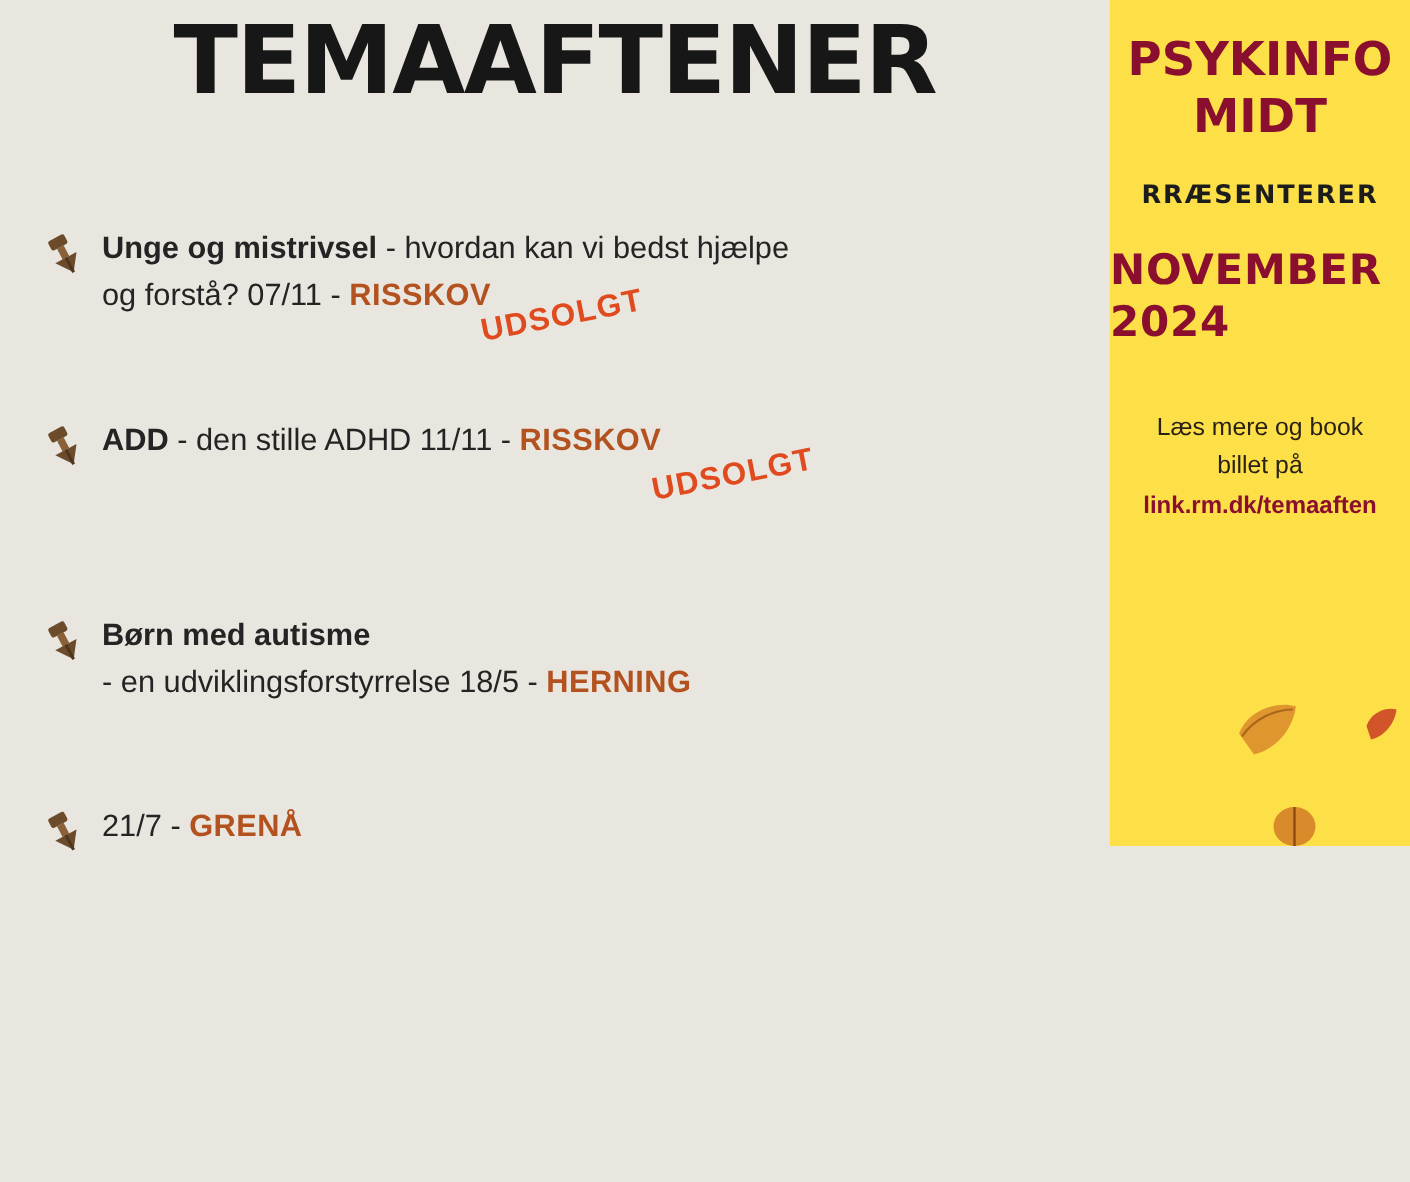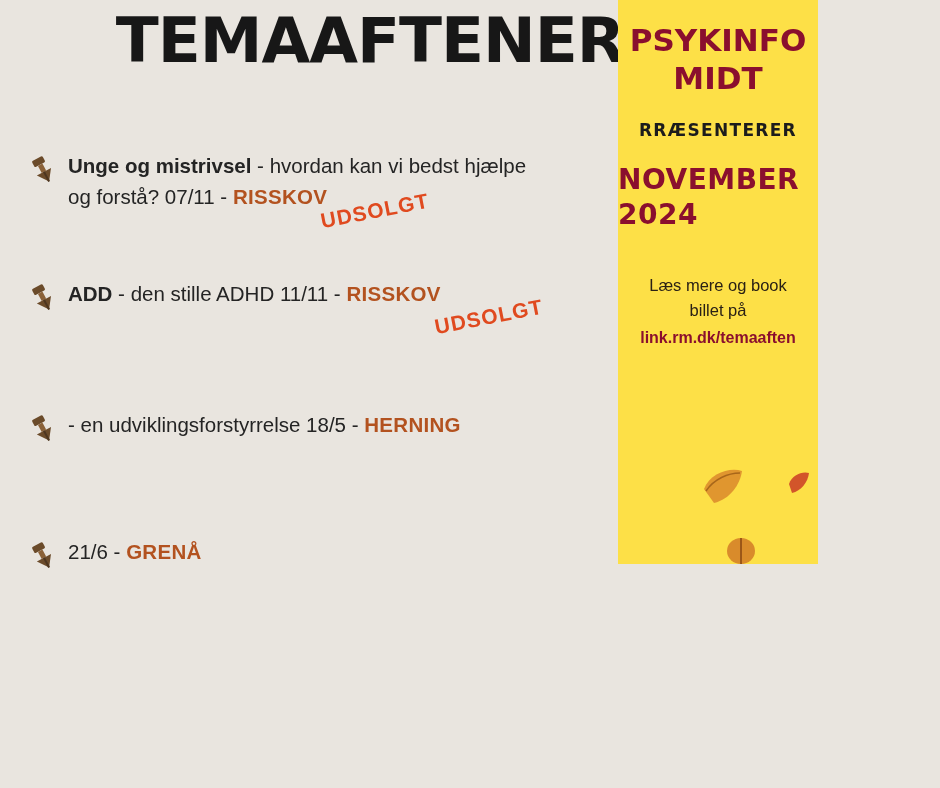--- a/index.html
+++ b/index.html
@@ -15,21 +15,21 @@
   }
   .poster {
     position: relative;
     width: 940px;
     height: 788px;
     background: #e9e5df;
     display: flex;
   }
   .left-col {
     position: relative;
-    width: 618px;
+    width: 740px;
     height: 788px;
     box-sizing: border-box;
     padding: 0;
   }
   .right-col {
     position: relative;
     width: 200px;
     height: 564px;
     background: #fde047;
     overflow: hidden;
@@ -202,35 +202,36 @@
         <span class="pin">
           <svg width="30" height="30" viewBox="0 0 30 30">
             <g transform="rotate(-28 15 15)">
               <rect x="9" y="2" width="12" height="7" rx="1.5" fill="#6b4b2a"></rect>
               <rect x="12.5" y="9" width="5" height="8" fill="#8a6138"></rect>
               <path d="M7 17 L23 17 L15 28 Z" fill="#6b4b2a"></path>
               <rect x="14" y="17" width="2" height="11" fill="#4d3620"></rect>
             </g>
           </svg>
         </span>
+        <div class="event-line"><span class="bold">Børn med autisme</span></div>
         <div class="event-line second"><span> - en udviklingsforstyrrelse 18/5 - </span><span class="place">HERNING</span></div>
       </div>
 
       <div class="event" style="height:130px;">
         <span class="pin">
           <svg width="30" height="30" viewBox="0 0 30 30">
             <g transform="rotate(-28 15 15)">
               <rect x="9" y="2" width="12" height="7" rx="1.5" fill="#6b4b2a"></rect>
               <rect x="12.5" y="9" width="5" height="8" fill="#8a6138"></rect>
               <path d="M7 17 L23 17 L15 28 Z" fill="#6b4b2a"></path>
               <rect x="14" y="17" width="2" height="11" fill="#4d3620"></rect>
             </g>
           </svg>
         </span>
-        <div class="event-line second"><span>21/6 - </span><span class="place">GRENÅ</span></div>
+        <div class="event-line second"><span>21/7 - </span><span class="place">GRENÅ</span></div>
       </div>
 
 
     </div>
   </div>
 
   <div class="right-col">
 
     <div class="brand">
       <div>PSYKINFO</div>

